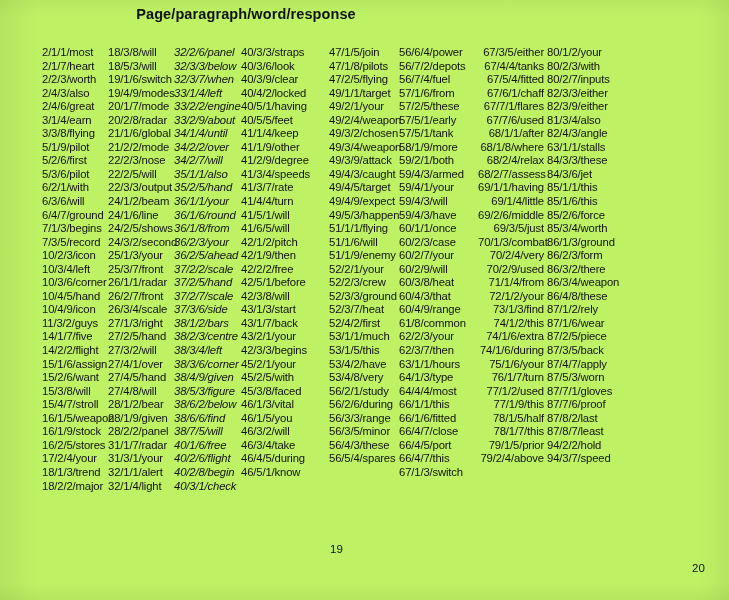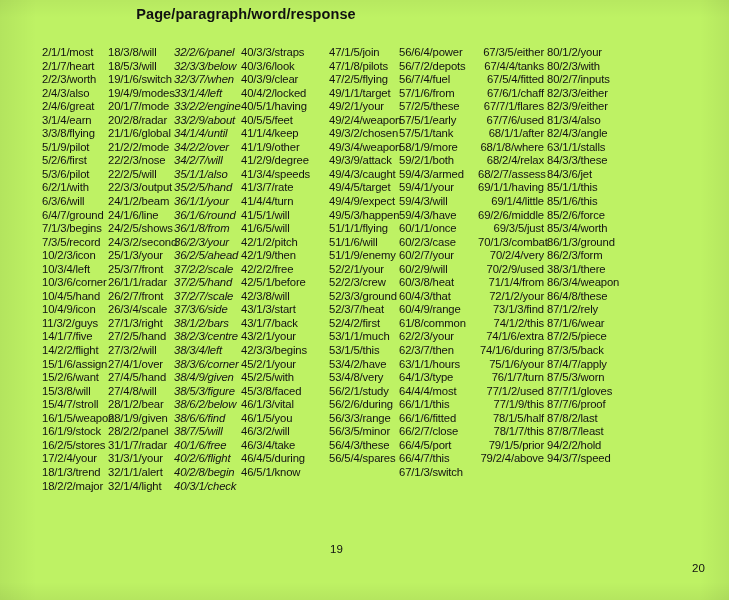--- a/index.html
+++ b/index.html
@@ -302,21 +302,21 @@
       <div class="cell">60/4/3/that</div>
       <div class="cell">60/4/9/range</div>
       <div class="cell">61/8/common</div>
       <div class="cell">62/2/3/your</div>
       <div class="cell">62/3/7/then</div>
       <div class="cell">63/1/1/hours</div>
       <div class="cell">64/1/3/type</div>
       <div class="cell">64/4/4/most</div>
       <div class="cell">66/1/1/this</div>
       <div class="cell">66/1/6/fitted</div>
-      <div class="cell">66/2/7/close</div>
+      <div class="cell">66/4/7/close</div>
       <div class="cell">66/4/5/port</div>
       <div class="cell">66/4/7/this</div>
       <div class="cell">67/1/3/switch</div>
     </div>
 
     <div class="col c6">
       <div class="cell">67/3/5/either</div>
       <div class="cell">67/4/4/tanks</div>
       <div class="cell">67/5/4/fitted</div>
       <div class="cell">67/6/1/chaff</div>
@@ -359,21 +359,21 @@
       <div class="cell">82/4/3/angle</div>
       <div class="cell">63/1/1/stalls</div>
       <div class="cell">84/3/3/these</div>
       <div class="cell">84/3/6/jet</div>
       <div class="cell">85/1/1/this</div>
       <div class="cell">85/1/6/this</div>
       <div class="cell">85/2/6/force</div>
       <div class="cell">85/3/4/worth</div>
       <div class="cell">86/1/3/ground</div>
       <div class="cell">86/2/3/form</div>
-      <div class="cell">38/3/1/there</div>
+      <div class="cell">86/3/2/there</div>
       <div class="cell">86/3/4/weapon</div>
       <div class="cell">86/4/8/these</div>
       <div class="cell">87/1/2/rely</div>
       <div class="cell">87/1/6/wear</div>
       <div class="cell">87/2/5/piece</div>
       <div class="cell">87/3/5/back</div>
       <div class="cell">87/4/7/apply</div>
       <div class="cell">87/5/3/worn</div>
       <div class="cell">87/7/1/gloves</div>
       <div class="cell">87/7/6/proof</div>

